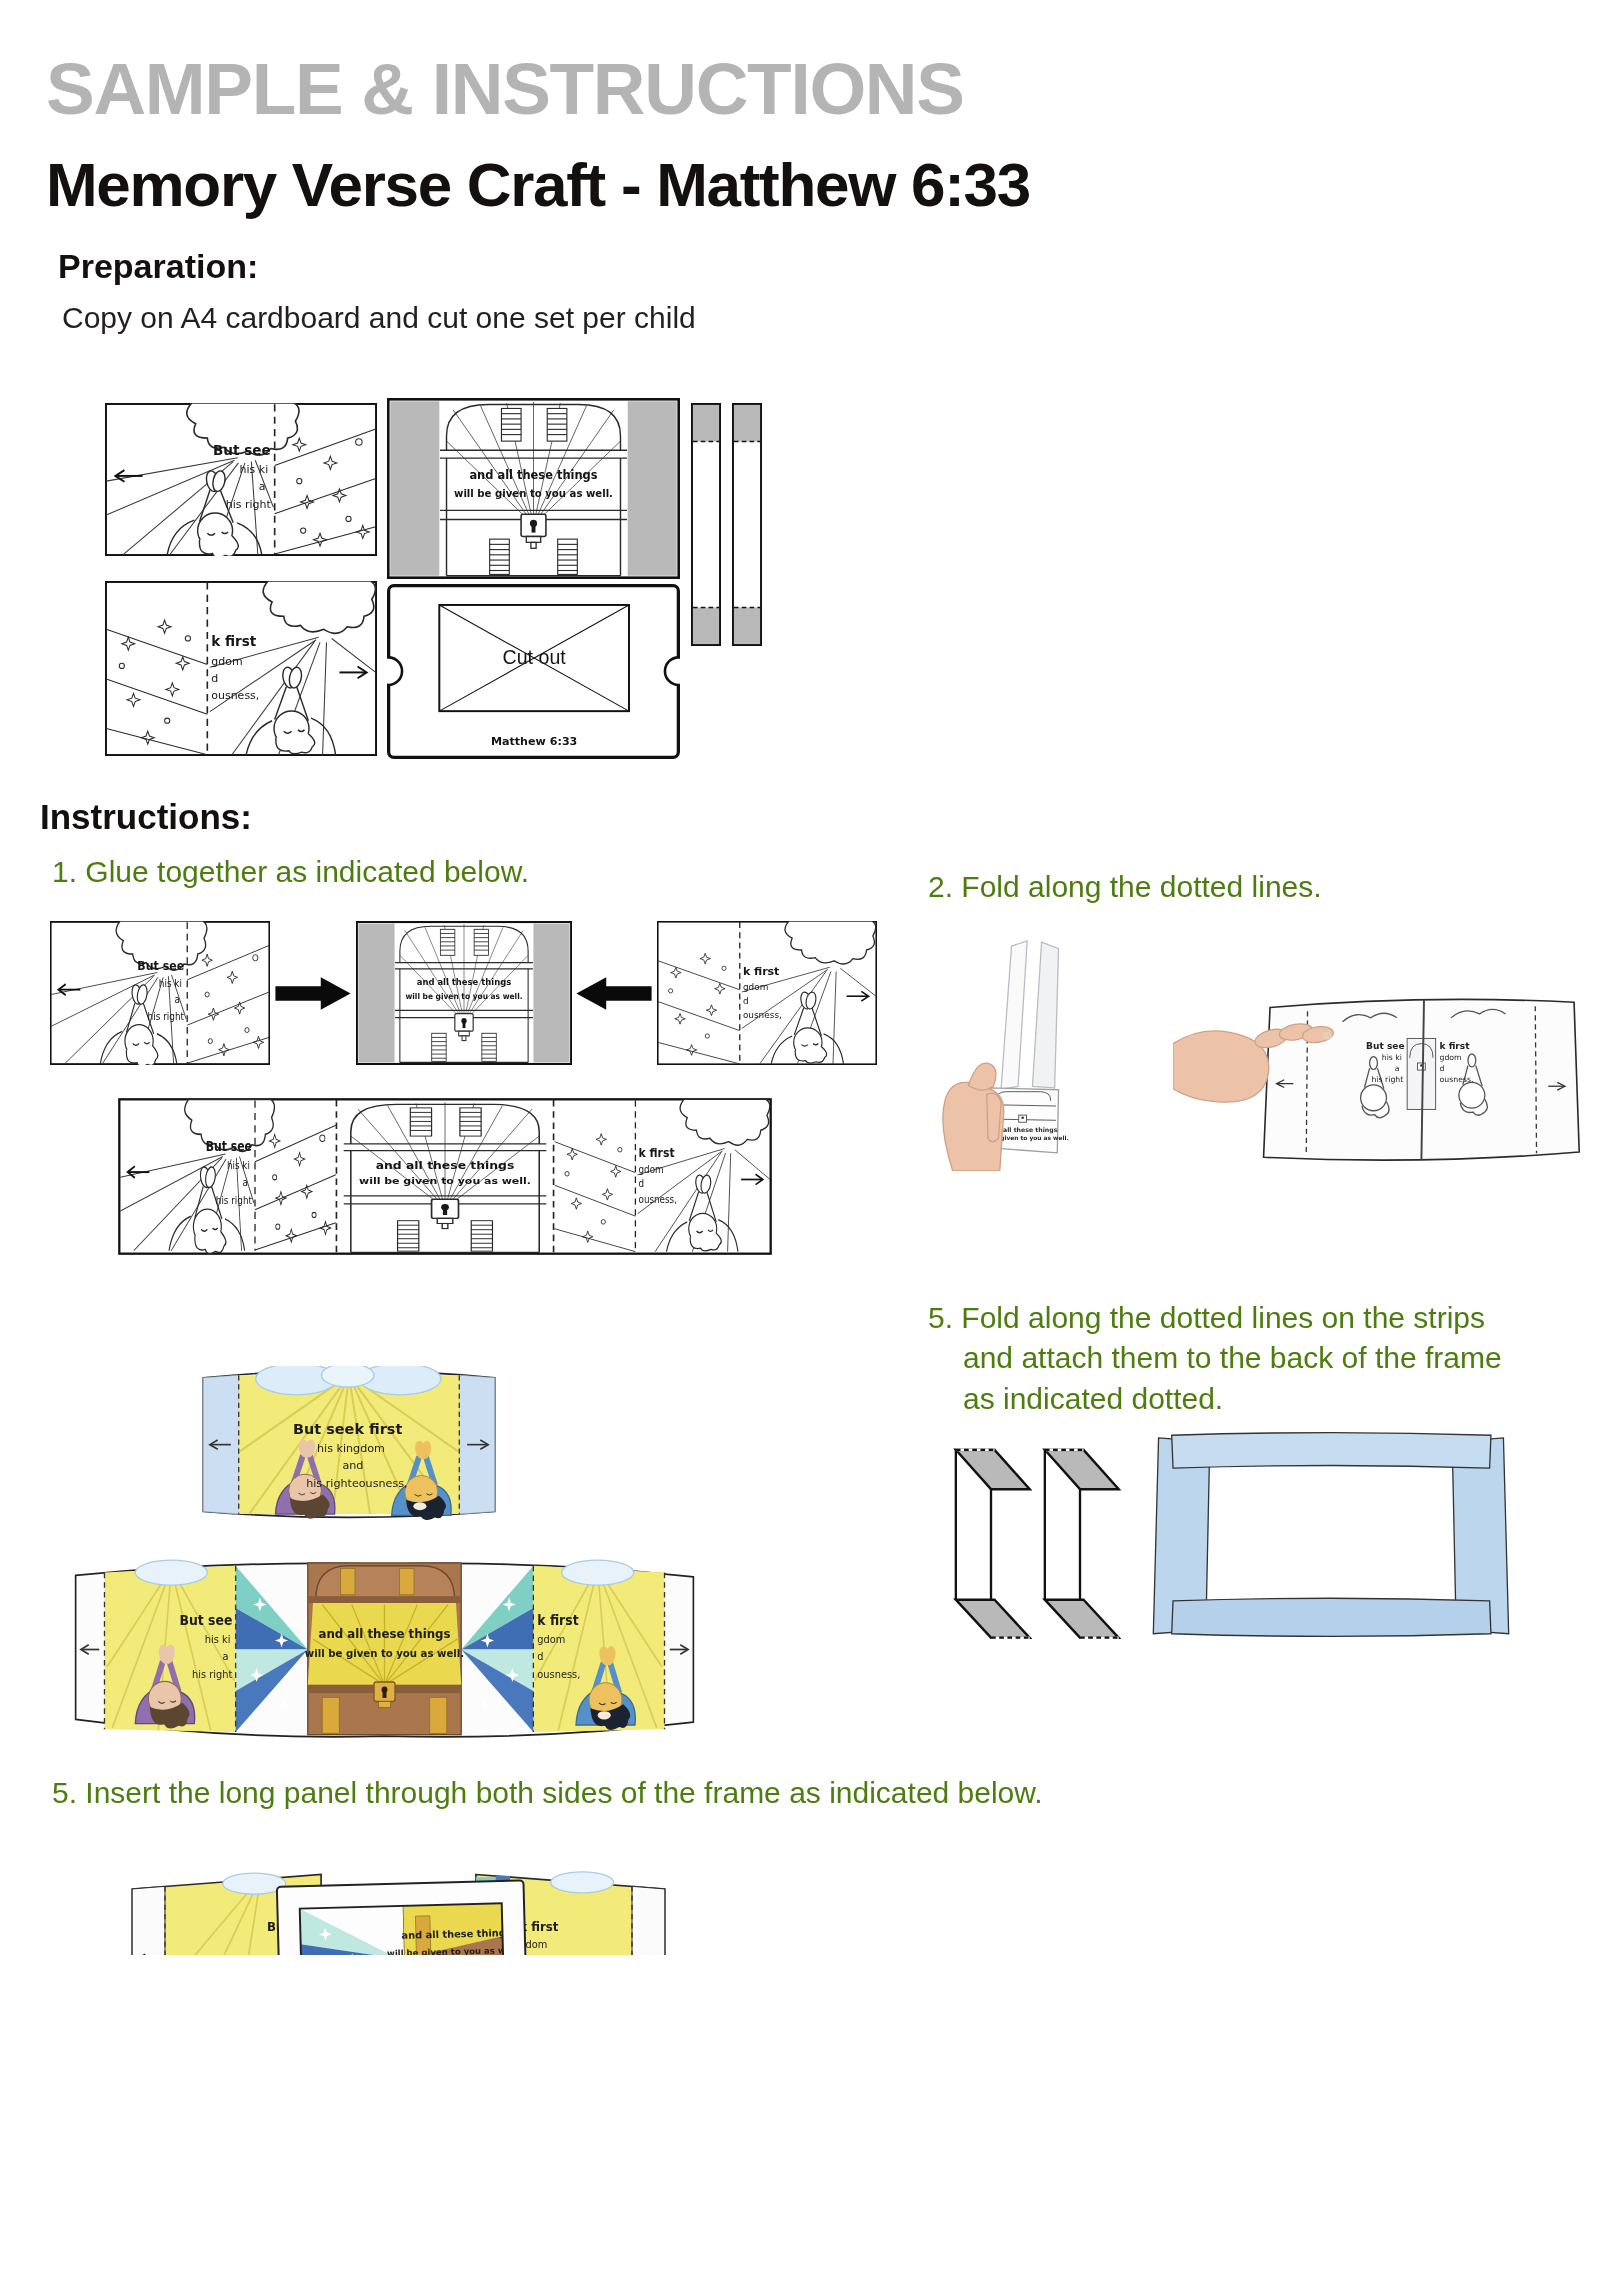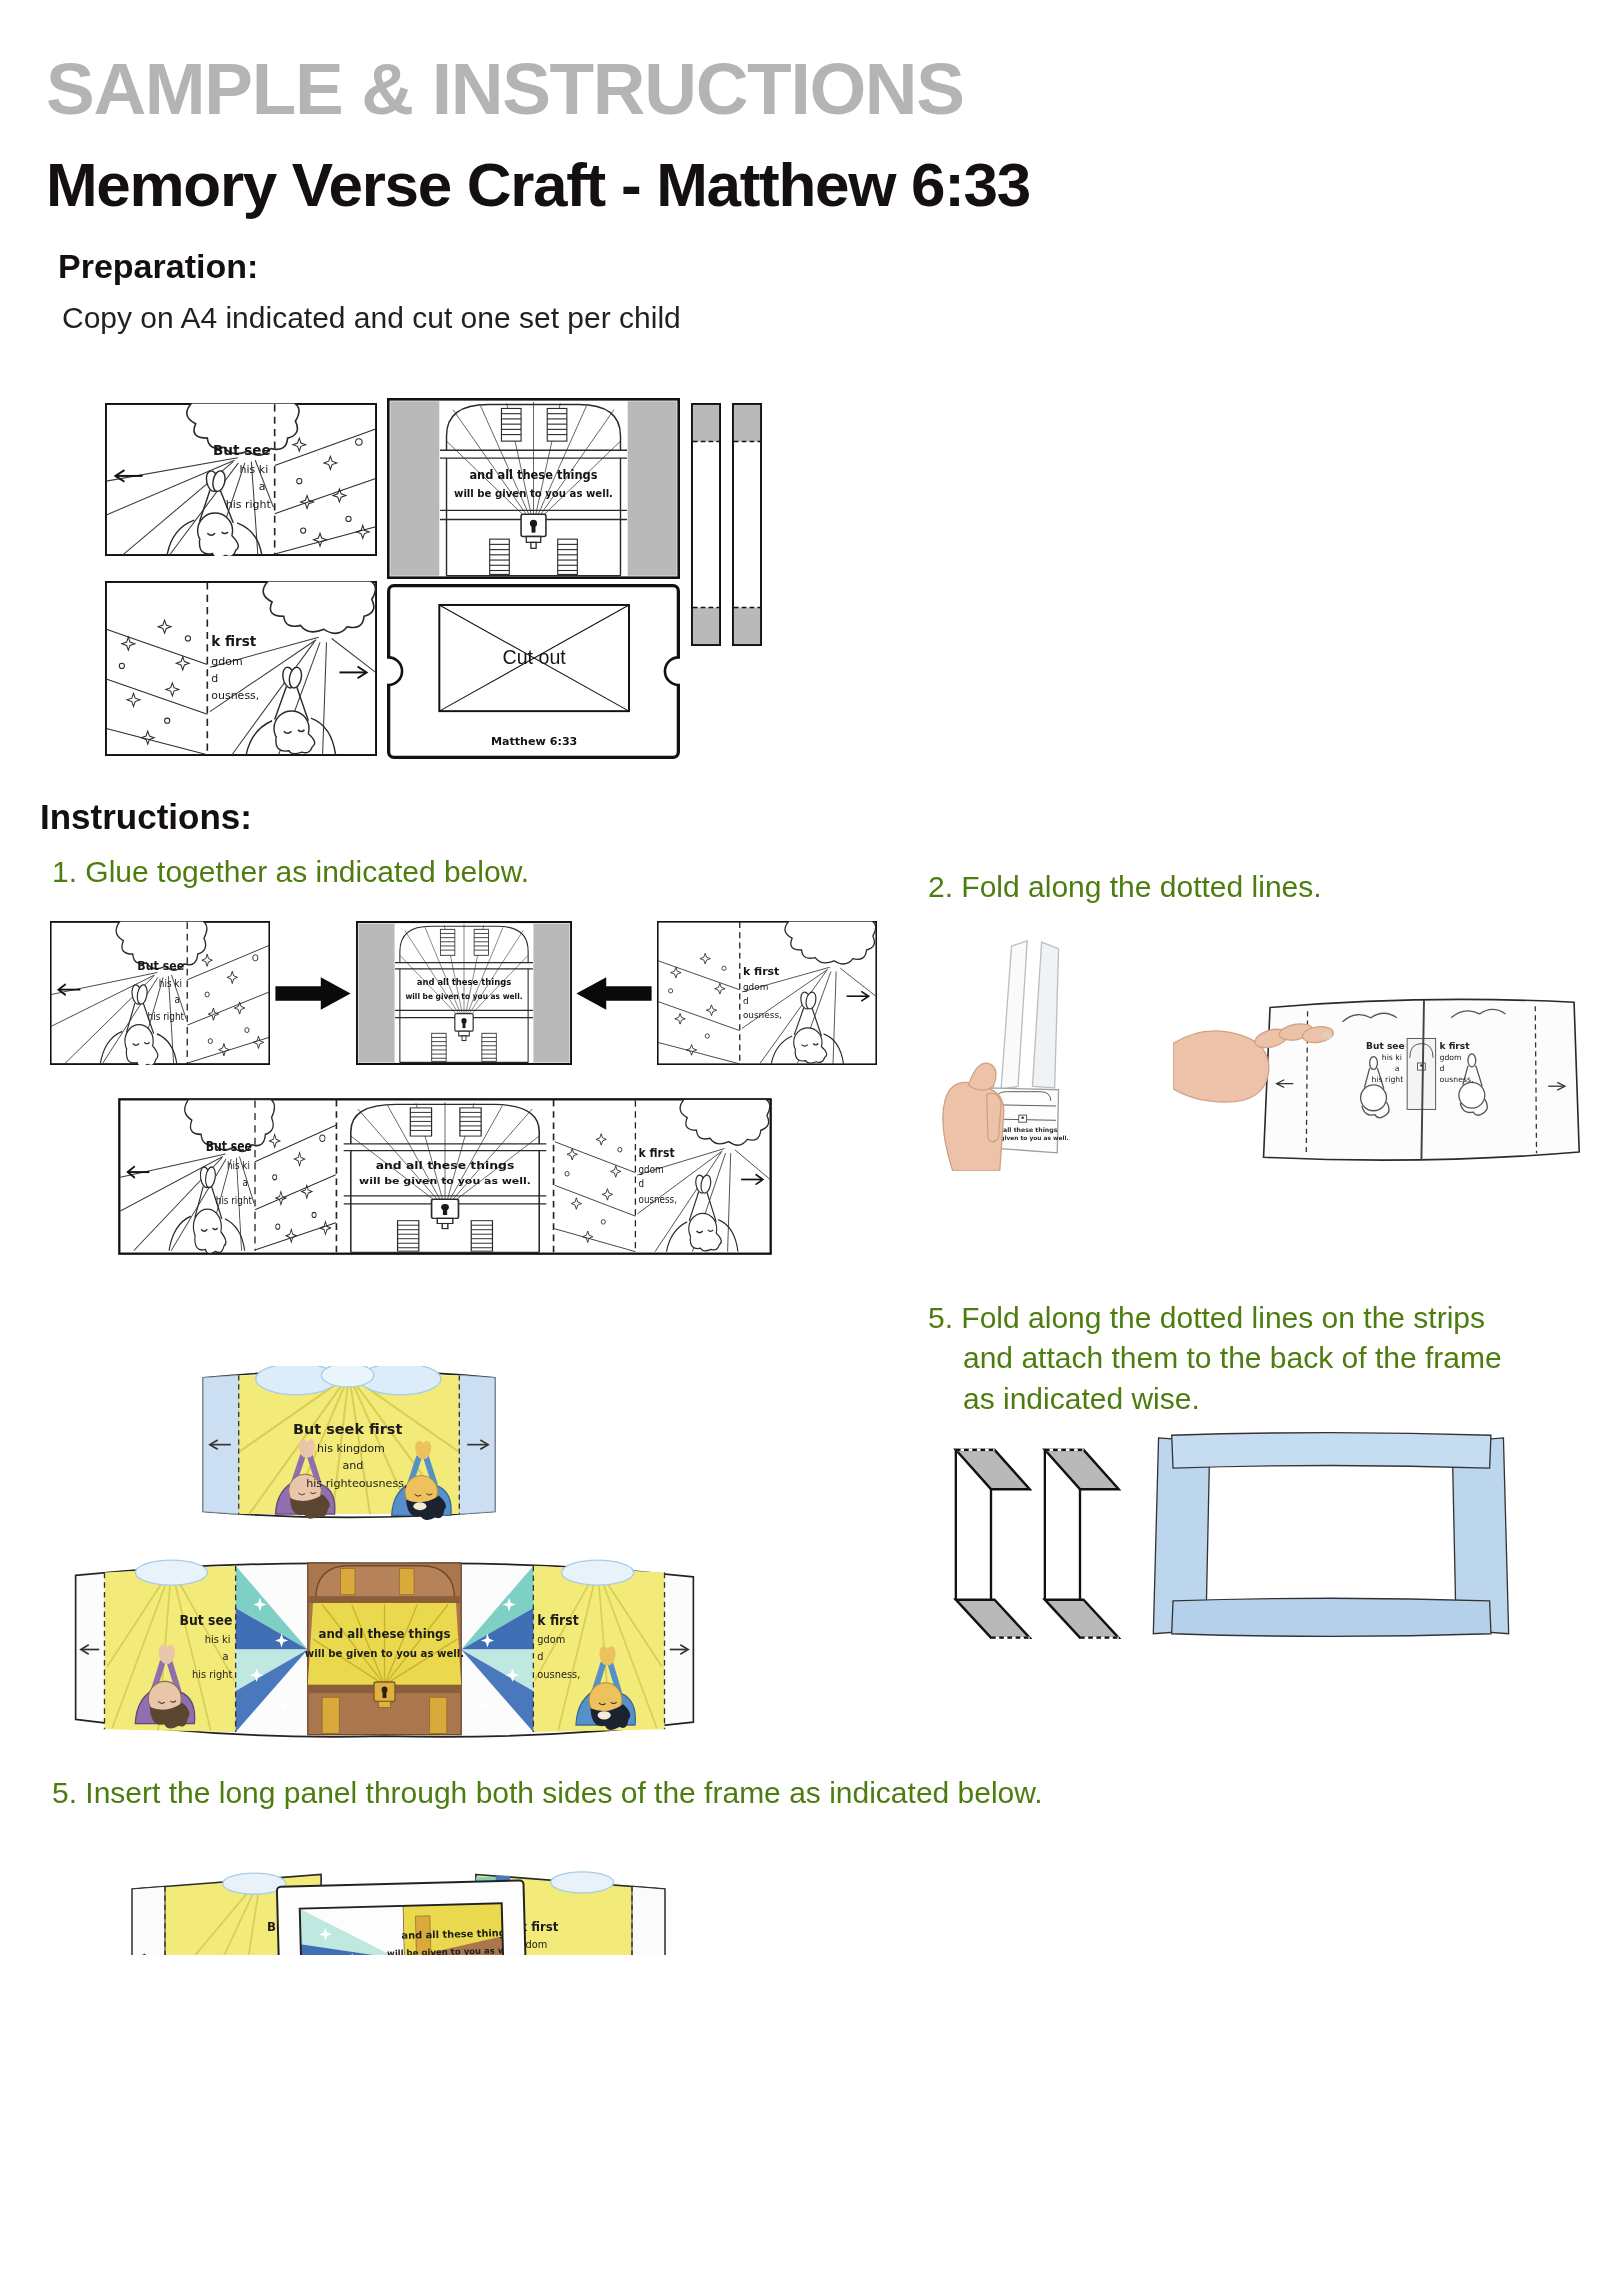--- a/index.html
+++ b/index.html
@@ -673,21 +673,21 @@
           <polygon points="488,244 440,292 488,292" fill="#7fd0c4" opacity="0.9"></polygon>
         </g>
       </g>
     </defs>
   </svg>
 
   <div class="abs watermark" style="left:46px;top:47px">SAMPLE &amp; INSTRUCTIONS</div>
   <div class="abs doc-title" style="left:46px;top:149px">Memory Verse Craft - Matthew 6:33</div>
 
   <div class="abs h-section" style="left:58px;top:247px">Preparation:</div>
-  <div class="abs body-text" style="left:62px;top:301px">Copy on A4 indicated and cut one set per child</div>
+  <div class="abs body-text" style="left:62px;top:301px">Copy on A4 cardboard and cut one set per child</div>
 
   <svg class="abs" style="left:105px;top:403px" width="272" height="153" viewBox="0 0 420 235" preserveAspectRatio="none">
       <use href="#panel-pray-left"></use>
     </svg>
   <svg class="abs" style="left:387px;top:398px" width="293" height="181" viewBox="0 0 448 277" preserveAspectRatio="none">
       <use href="#panel-chest"></use>
     </svg>
   <svg class="abs" style="left:691px;top:403px" width="30" height="243" viewBox="0 0 46 372" preserveAspectRatio="none">
       <use href="#strip-prep"></use>
     </svg>
@@ -733,21 +733,21 @@
 
   <svg class="abs" style="left:198px;top:1366px" width="302" height="154" viewBox="0 0 460 235" preserveAspectRatio="none">
       <use href="#photo-folded-card"></use>
     </svg>
   <svg class="abs" style="left:73px;top:1556px" width="623" height="187" viewBox="0 0 950 270" preserveAspectRatio="none">
       <use href="#photo-long-colored"></use>
     </svg>
 
   <div class="abs step-label" style="left:928px;top:1301px">5. Fold along the dotted lines on the strips</div>
   <div class="abs step-label" style="left:963px;top:1341px">and attach them to the back of the frame</div>
-  <div class="abs step-label" style="left:963px;top:1382px">as indicated wise.</div>
+  <div class="abs step-label" style="left:963px;top:1382px">as indicated dotted.</div>
   <svg class="abs" style="left:950px;top:1441px" width="82" height="198" viewBox="0 0 140 312" preserveAspectRatio="none">
       <use href="#strip-folded"></use>
     </svg>
   <svg class="abs" style="left:1039px;top:1441px" width="82" height="198" viewBox="0 0 140 312" preserveAspectRatio="none">
       <use href="#strip-folded"></use>
     </svg>
   <svg class="abs" style="left:1152px;top:1430px" width="358" height="209" viewBox="0 0 545 318" preserveAspectRatio="none">
       <use href="#photo-frame-blue"></use>
     </svg>
 

